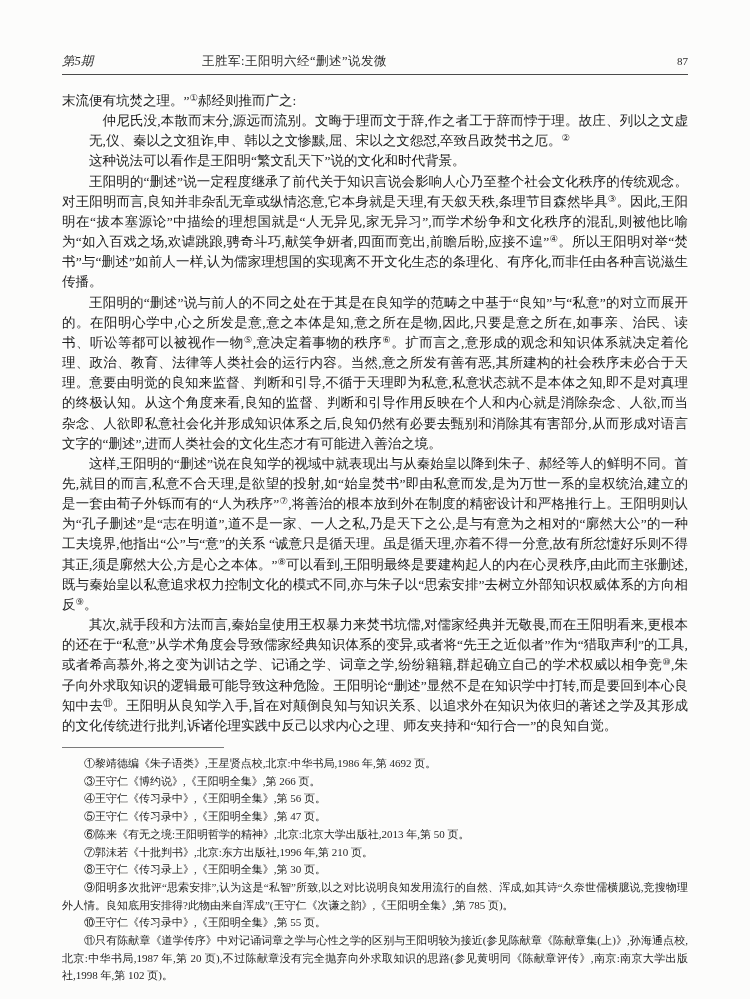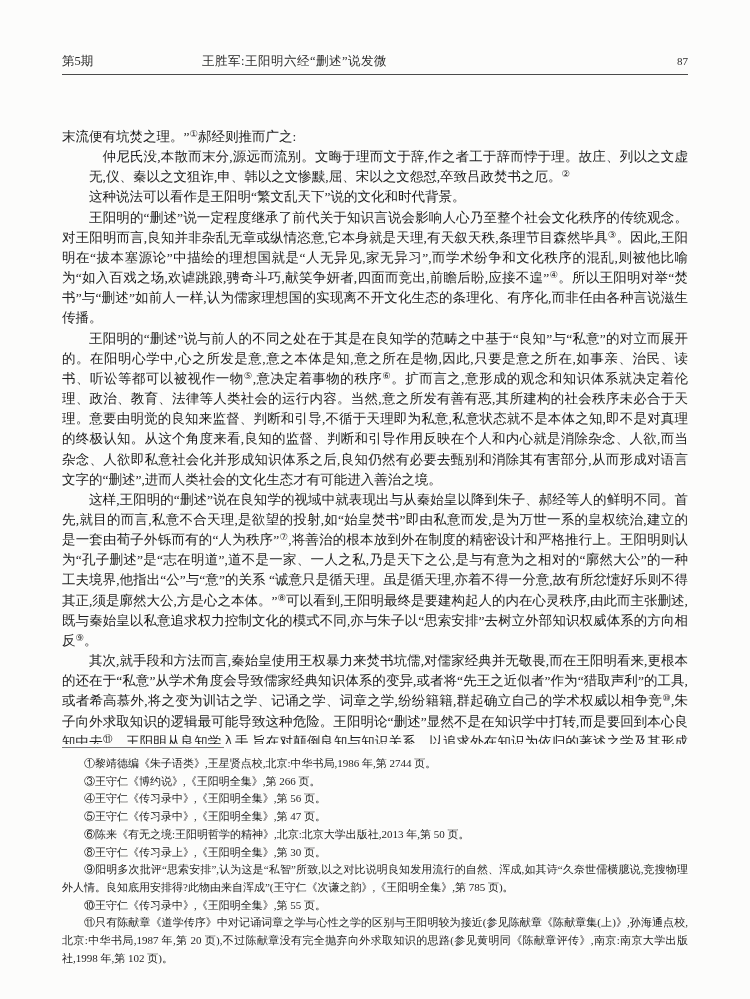--- a/index.html
+++ b/index.html
@@ -21,37 +21,37 @@
     top: 54px; left: 62px;
     width: 626px;
     display: flex;
     align-items: baseline;
     font-size: 12.5px;
     line-height: 15px;
     color: #2a2a2a;
     border-bottom: 1px solid #4a4a4a;
     padding-bottom: 5px;
   }
-  .header-issue { width: 140px; text-align: left; }
+  .header-issue { width: 140px; text-align: left; font-style: italic; }
   .header-title { flex: 1; text-align: left; letter-spacing: 0.5px; }
   .header-pagenum { width: 140px; text-align: right; font-size: 11px; }
   .article {
     position: absolute;
     top: 91px; left: 62px;
     width: 626px; height: 653px;
     overflow: hidden;
     font-size: 13.5px;
     line-height: 20.15px;
     text-align: justify;
     text-justify: inter-ideograph;
     color: #1c1c1c;
   }
   .article p { margin: 0; padding: 0; }
   .para.normal   { text-indent: 2em; }
-  .para.noindent { text-indent: 0; margin-top: 36px; }
+  .para.noindent { text-indent: 0; }
   .para.quote    { padding-left: 2em; text-indent: 1em; }
   .fn-ref {
     font-size: 9.5px;
     line-height: 0;
     vertical-align: 4px;
     letter-spacing: 0;
   }
   .footnote-separator {
     position: absolute;
     top: 747px; left: 62px;
@@ -87,24 +87,25 @@
       <p class="para normal">这种说法可以看作是王阳明“繁文乱天下”说的文化和时代背景。</p>
       <p class="para normal">王阳明的“删述”说一定程度继承了前代关于知识言说会影响人心乃至整个社会文化秩序的传统观念。对王阳明而言,良知并非杂乱无章或纵情恣意,它本身就是天理,有天叙天秩,条理节目森然毕具<sup class="fn-ref">③</sup>。因此,王阳明在“拔本塞源论”中描绘的理想国就是“人无异见,家无异习”,而学术纷争和文化秩序的混乱,则被他比喻为“如入百戏之场,欢谑跳踉,骋奇斗巧,献笑争妍者,四面而竞出,前瞻后盼,应接不遑”<sup class="fn-ref">④</sup>。所以王阳明对举“焚书”与“删述”如前人一样,认为儒家理想国的实现离不开文化生态的条理化、有序化,而非任由各种言说滋生传播。</p>
       <p class="para normal">王阳明的“删述”说与前人的不同之处在于其是在良知学的范畴之中基于“良知”与“私意”的对立而展开的。在阳明心学中,心之所发是意,意之本体是知,意之所在是物,因此,只要是意之所在,如事亲、治民、读书、听讼等都可以被视作一物<sup class="fn-ref">⑤</sup>,意决定着事物的秩序<sup class="fn-ref">⑥</sup>。扩而言之,意形成的观念和知识体系就决定着伦理、政治、教育、法律等人类社会的运行内容。当然,意之所发有善有恶,其所建构的社会秩序未必合于天理。意要由明觉的良知来监督、判断和引导,不循于天理即为私意,私意状态就不是本体之知,即不是对真理的终极认知。从这个角度来看,良知的监督、判断和引导作用反映在个人和内心就是消除杂念、人欲,而当杂念、人欲即私意社会化并形成知识体系之后,良知仍然有必要去甄别和消除其有害部分,从而形成对语言文字的“删述”,进而人类社会的文化生态才有可能进入善治之境。</p>
       <p class="para normal">这样,王阳明的“删述”说在良知学的视域中就表现出与从秦始皇以降到朱子、郝经等人的鲜明不同。首先,就目的而言,私意不合天理,是欲望的投射,如“始皇焚书”即由私意而发,是为万世一系的皇权统治,建立的是一套由荀子外铄而有的“人为秩序”<sup class="fn-ref">⑦</sup>,将善治的根本放到外在制度的精密设计和严格推行上。王阳明则认为“孔子删述”是“志在明道”,道不是一家、一人之私,乃是天下之公,是与有意为之相对的“廓然大公”的一种工夫境界,他指出“公”与“意”的关系 “诚意只是循天理。虽是循天理,亦着不得一分意,故有所忿懥好乐则不得其正,须是廓然大公,方是心之本体。”<sup class="fn-ref">⑧</sup>可以看到,王阳明最终是要建构起人的内在心灵秩序,由此而主张删述,既与秦始皇以私意追求权力控制文化的模式不同,亦与朱子以“思索安排”去树立外部知识权威体系的方向相反<sup class="fn-ref">⑨</sup>。</p>
       <p class="para normal">其次,就手段和方法而言,秦始皇使用王权暴力来焚书坑儒,对儒家经典并无敬畏,而在王阳明看来,更根本的还在于“私意”从学术角度会导致儒家经典知识体系的变异,或者将“先王之近似者”作为“猎取声利”的工具,或者希高慕外,将之变为训诂之学、记诵之学、词章之学,纷纷籍籍,群起确立自己的学术权威以相争竞<sup class="fn-ref">⑩</sup>,朱子向外求取知识的逻辑最可能导致这种危险。王阳明论“删述”显然不是在知识学中打转,而是要回到本心良知中去<sup class="fn-ref">⑪</sup>。王阳明从良知学入手,旨在对颠倒良知与知识关系、以追求外在知识为依归的著述之学及其形成的文化传统进行批判,诉诸伦理实践中反己以求内心之理、师友夹持和“知行合一”的良知自觉。</p>
     </div>
 
   <div class="footnote-separator"></div>
 
   <div class="footnotes">
-      <p>①黎靖德编《朱子语类》,王星贤点校,北京:中华书局,1986 年,第 2744 页。</p>
+      <p>①黎靖德编《朱子语类》,王星贤点校,北京:中华书局,1986 年,第 4692 页。</p>
       <p>③王守仁《博约说》,《王阳明全集》,第 266 页。</p>
       <p>④王守仁《传习录中》,《王阳明全集》,第 56 页。</p>
       <p>⑤王守仁《传习录中》,《王阳明全集》,第 47 页。</p>
       <p>⑥陈来《有无之境:王阳明哲学的精神》,北京:北京大学出版社,2013 年,第 50 页。</p>
+      <p>⑦郭沫若《十批判书》,北京:东方出版社,1996 年,第 210 页。</p>
       <p>⑧王守仁《传习录上》,《王阳明全集》,第 30 页。</p>
       <p>⑨阳明多次批评“思索安排”,认为这是“私智”所致,以之对比说明良知发用流行的自然、浑成,如其诗“久奈世儒横臆说,竞搜物理外人情。良知底用安排得?此物由来自浑成”(王守仁《次谦之韵》,《王阳明全集》,第 785 页)。</p>
       <p>⑩王守仁《传习录中》,《王阳明全集》,第 55 页。</p>
       <p>⑪只有陈献章《道学传序》中对记诵词章之学与心性之学的区别与王阳明较为接近(参见陈献章《陈献章集(上)》,孙海通点校,北京:中华书局,1987 年,第 20 页),不过陈献章没有完全抛弃向外求取知识的思路(参见黄明同《陈献章评传》,南京:南京大学出版社,1998 年,第 102 页)。</p>
     </div>
 
 </div>
 
 </body></html>

